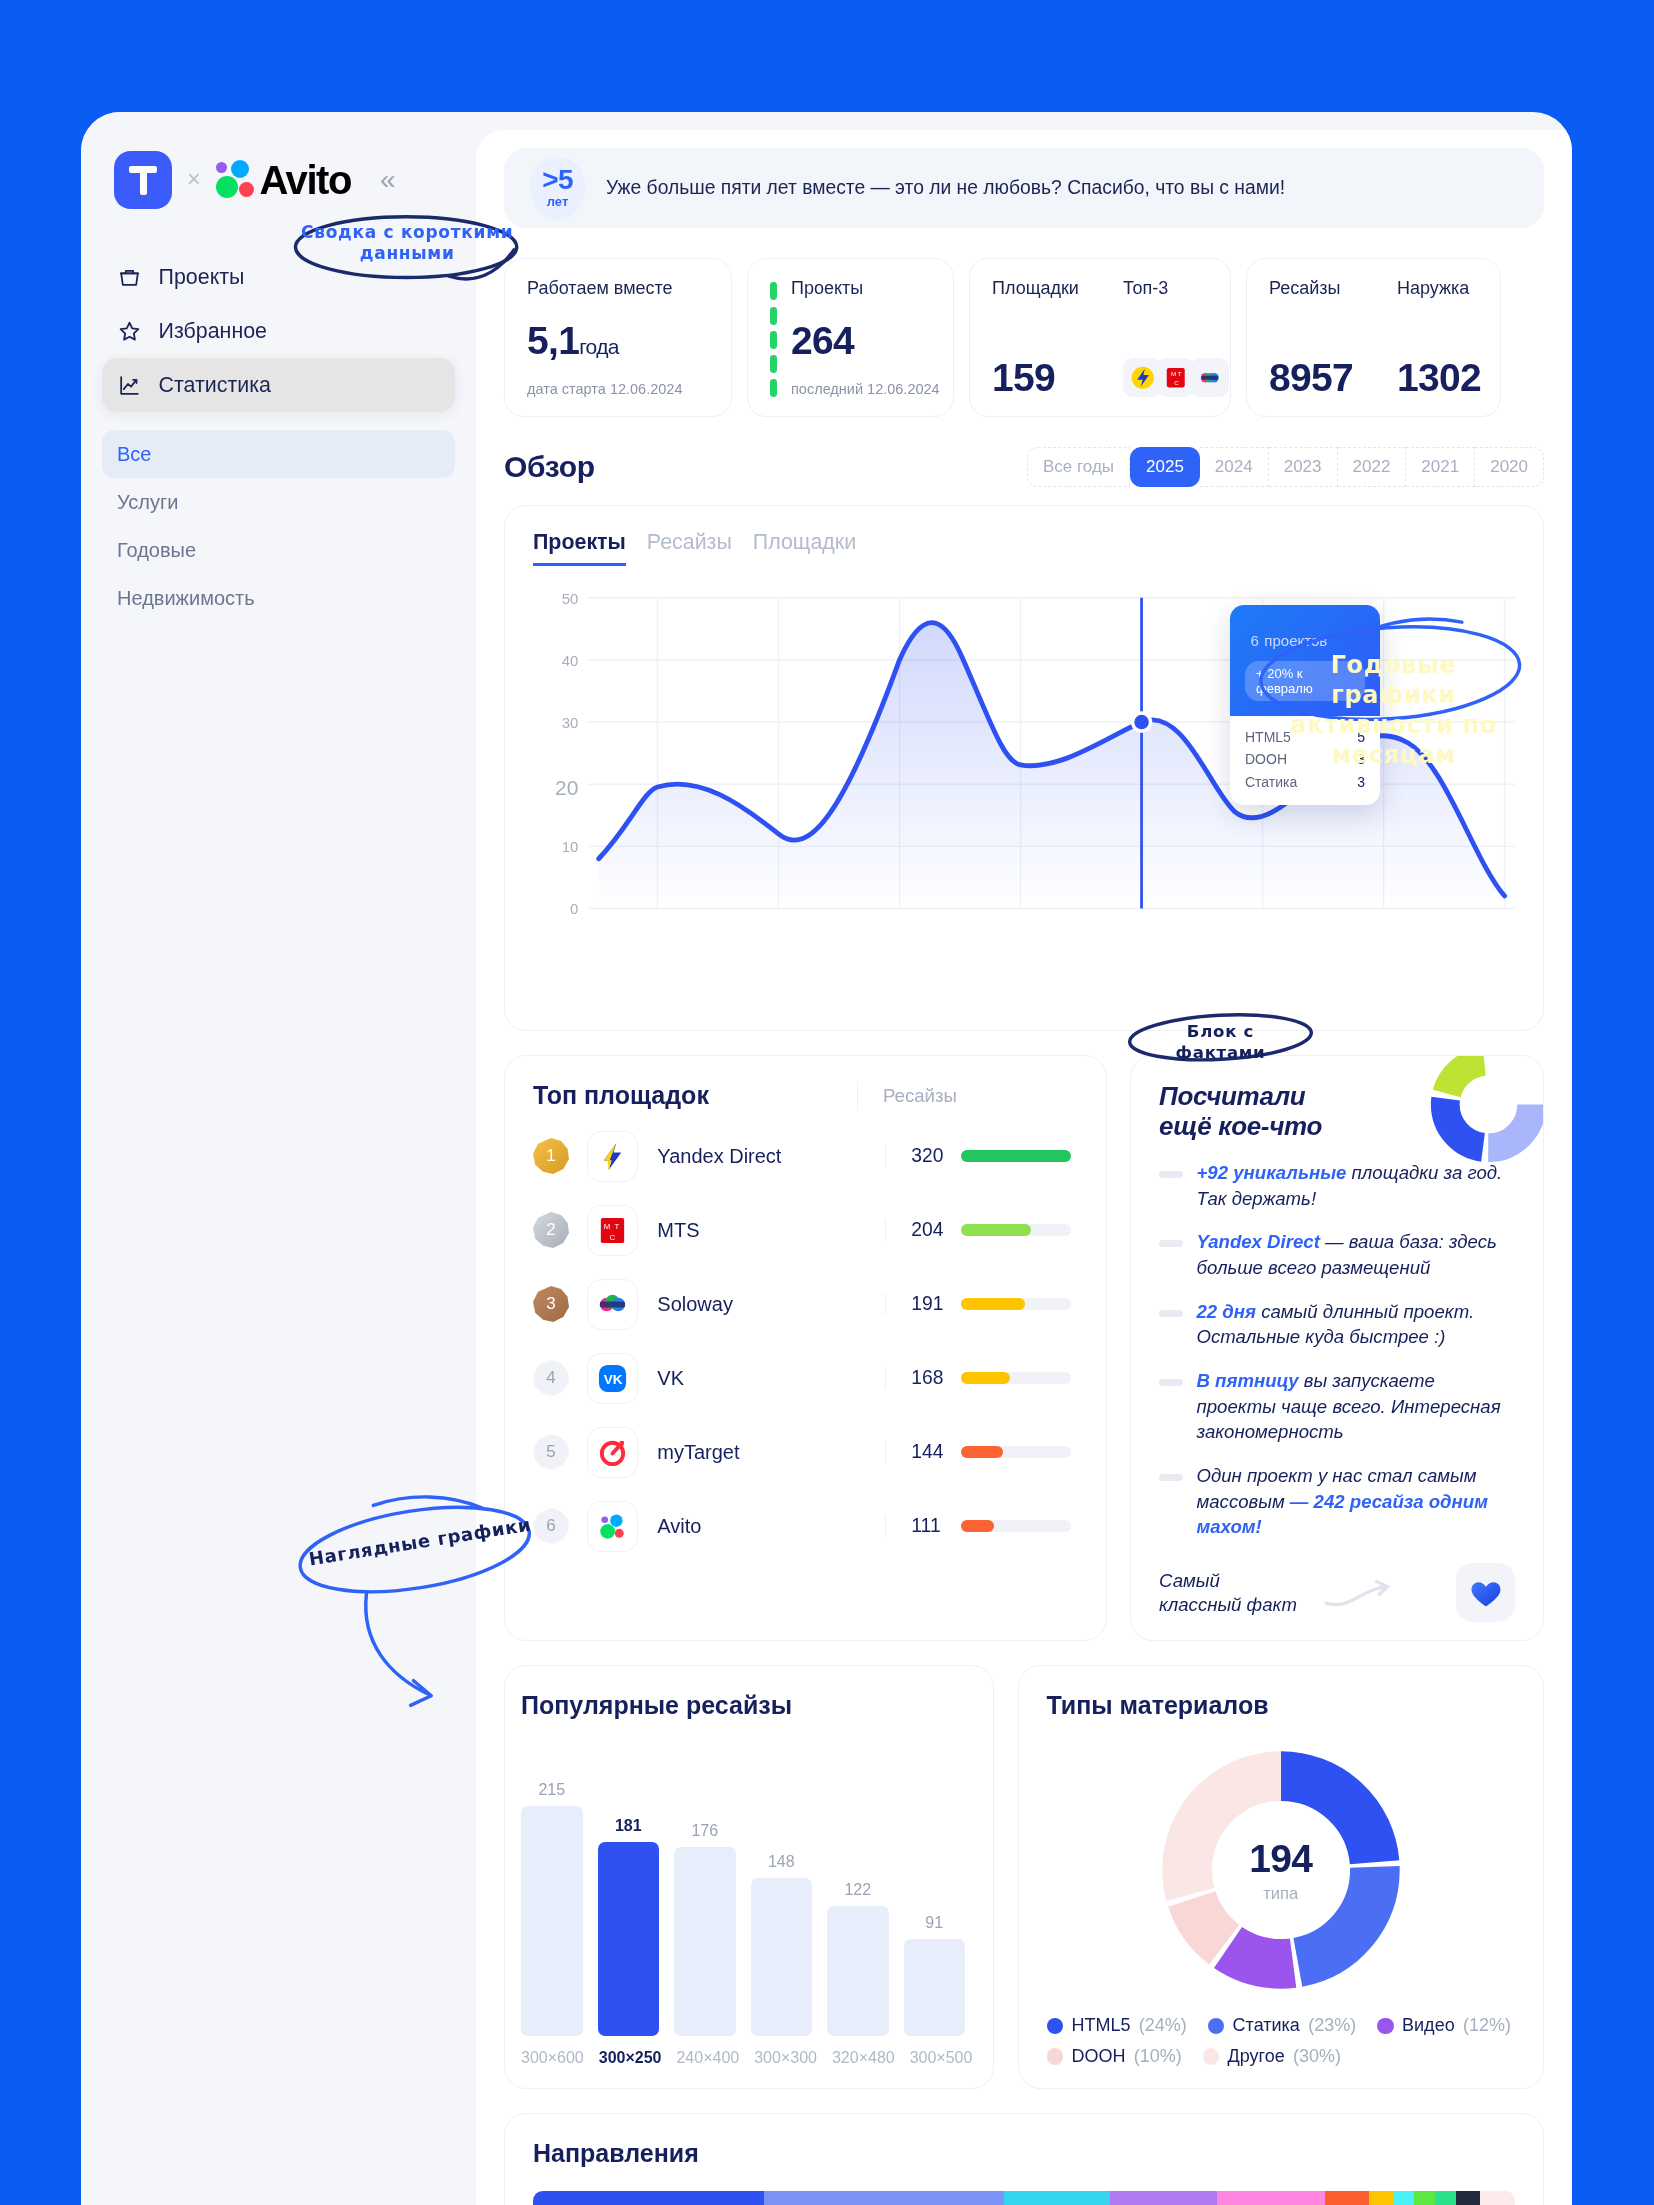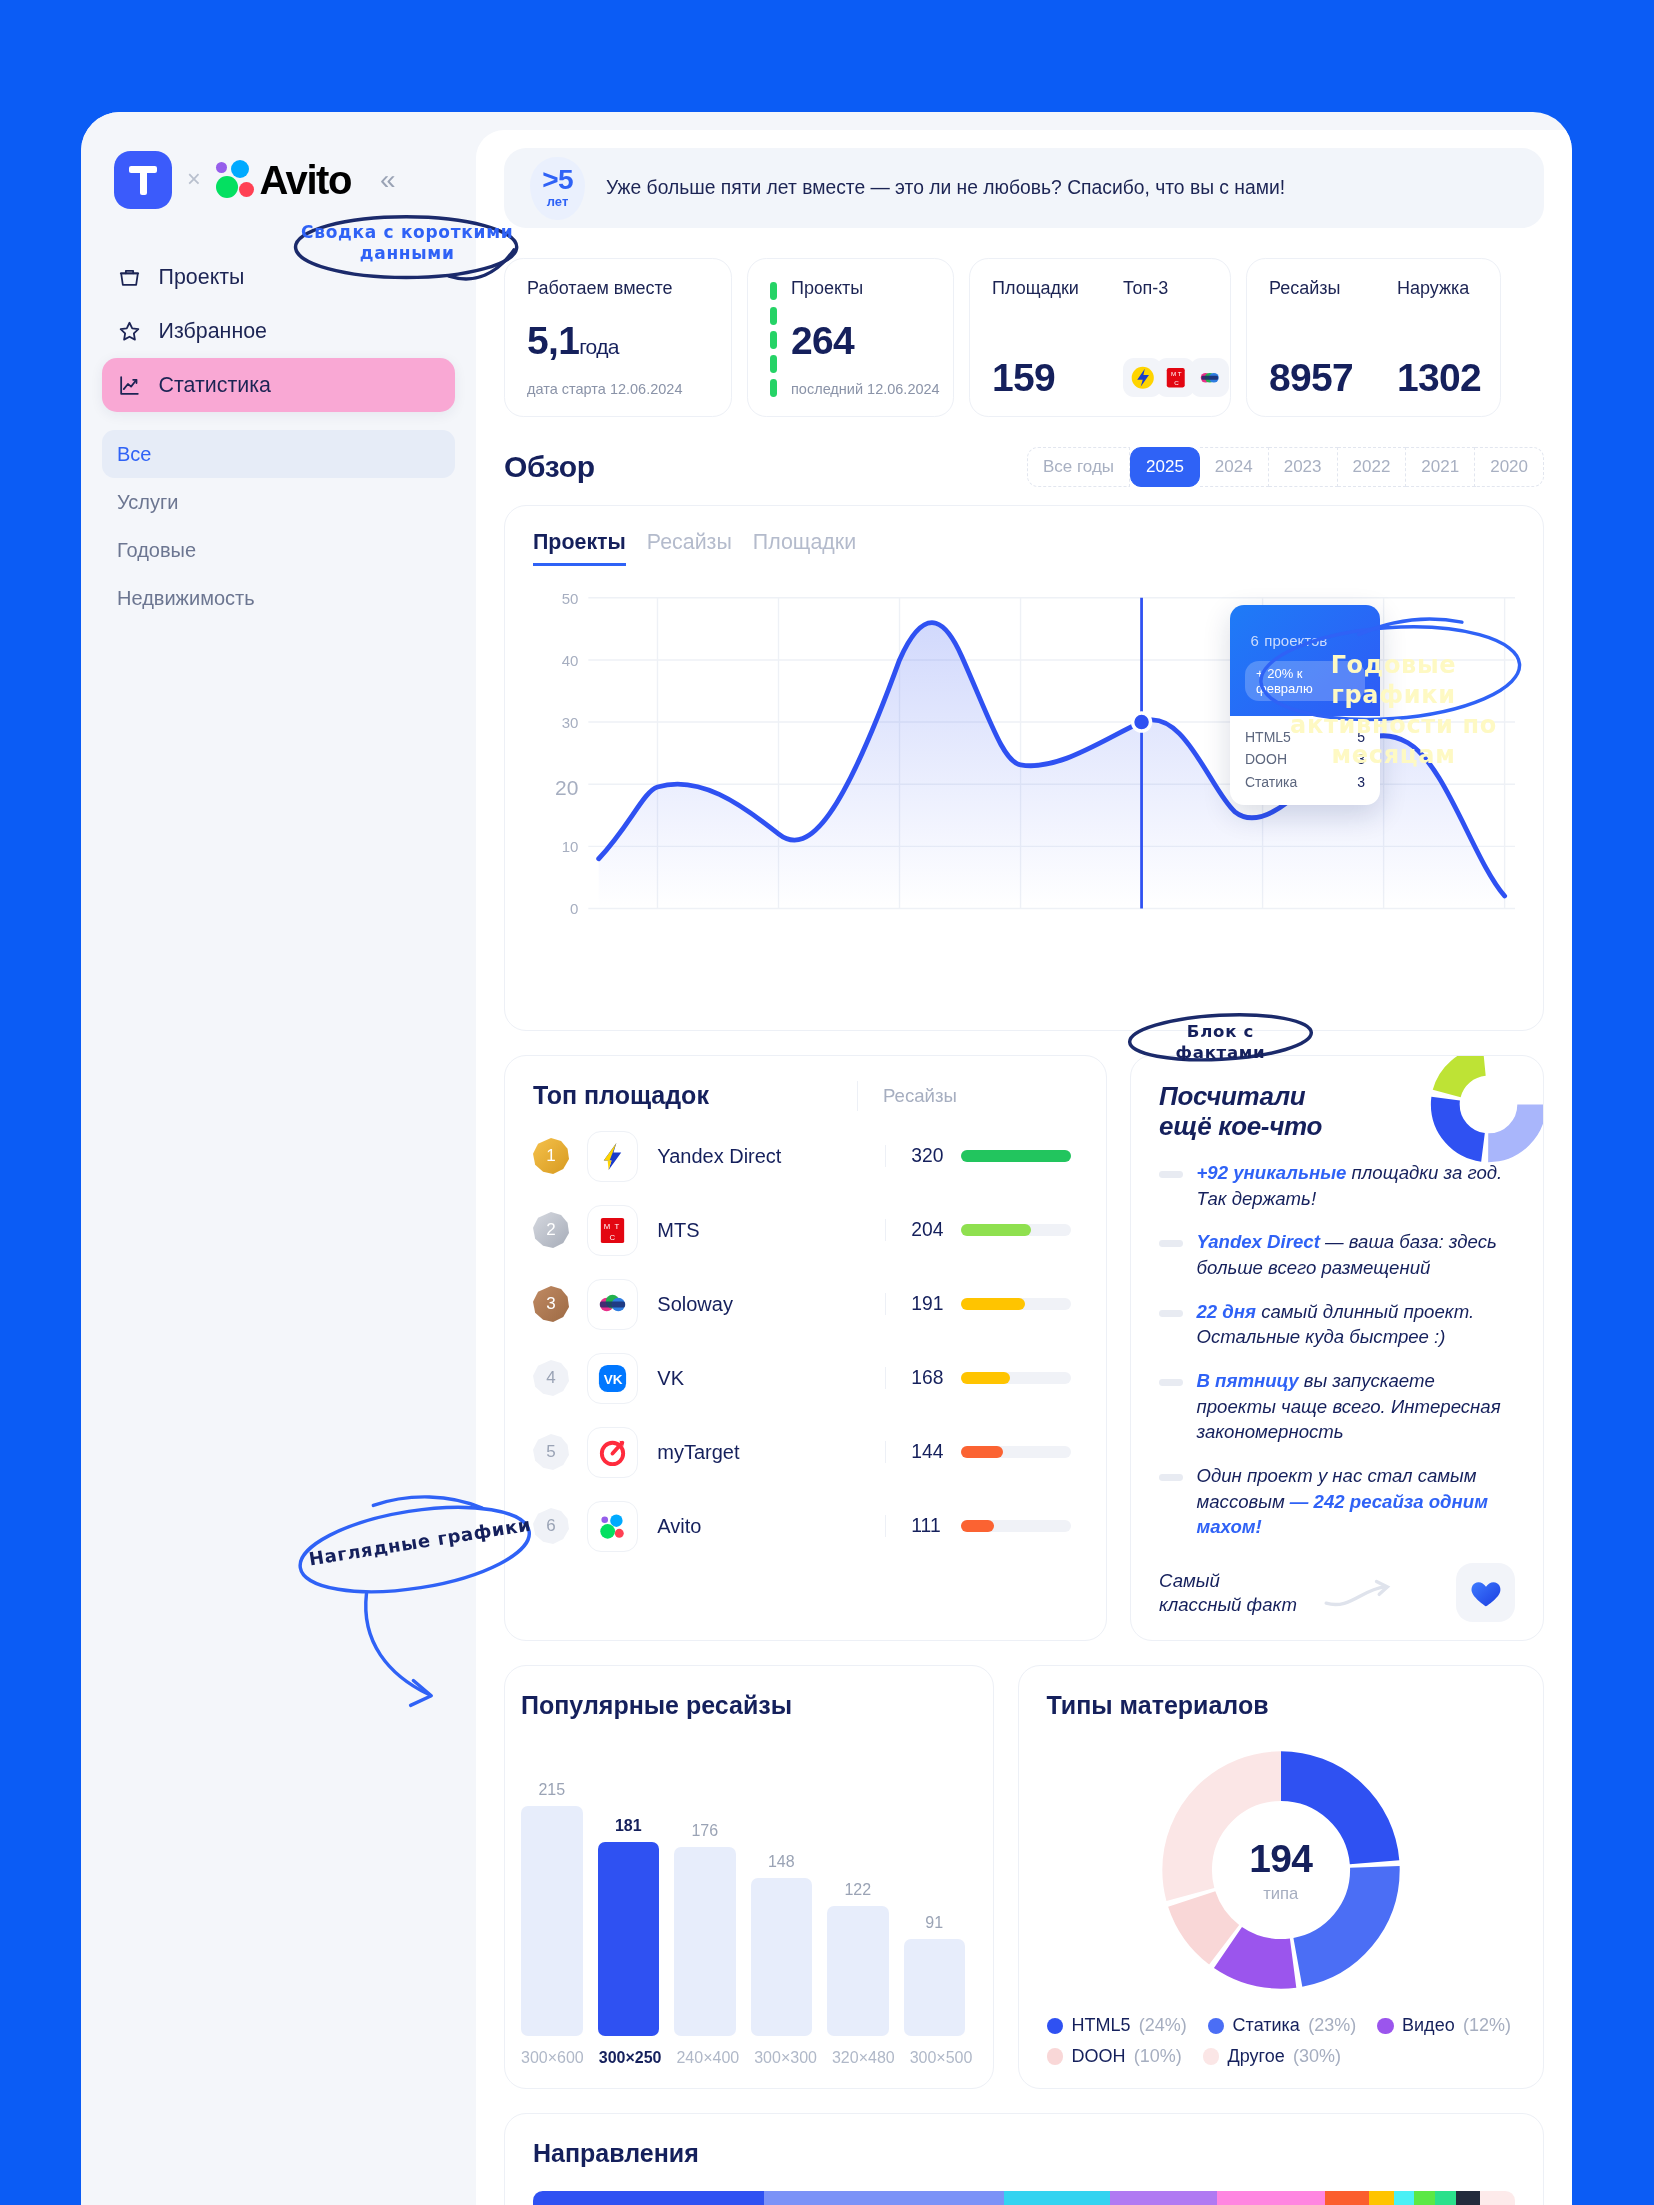--- a/index.html
+++ b/index.html
@@ -33,21 +33,21 @@
   .ad.green{ width:22px;height:22px;background:#04E061; left:0; top:16.6px;}
   .ad.red{ width:15px;height:15px;background:#FF4053; left:23.5px; top:22px;}
   .avito-word{ font-size:40px; font-weight:700; color:#000; letter-spacing:-1.4px; line-height:1;}
   .collapse{ margin-left:29px; color:#9AA3B5; font-size:28px; font-weight:300; cursor:pointer;}
 
   .nav{ margin-top:36px; padding:0 21px;}
   .nav-item{
     display:flex; align-items:center; gap:16.6px; height:54px; padding:0 15px;
     border-radius:15px; color:#1C2454; font-size:21.4px; cursor:pointer;
   }
-  .nav-item.active{ background:#f9a8d4; box-shadow:0 2.8px 12.4px rgba(25,40,90,.07); }
+  .nav-item.active{ background:#e5e5e5; box-shadow:0 2.8px 12.4px rgba(25,40,90,.07); }
   .nav-icn{ width:25px;height:25px; flex:0 0 25px; display:block;}
   .sub-nav{ margin-top:18px; padding:0 21px;}
   .sub-item{
     height:48px; display:flex; align-items:center; padding:0 15px;
     border-radius:12.4px; font-size:20px; color:#6C7691; cursor:pointer;
   }
   .sub-item.active{ background:#E6ECF7; color:#2F62F6; }
 
   
   .main{ flex:1; background:#fff; border-radius:28px 0 0 0; margin:18px 0 0 0; padding:18px 28px 0 28px; overflow:hidden;}

